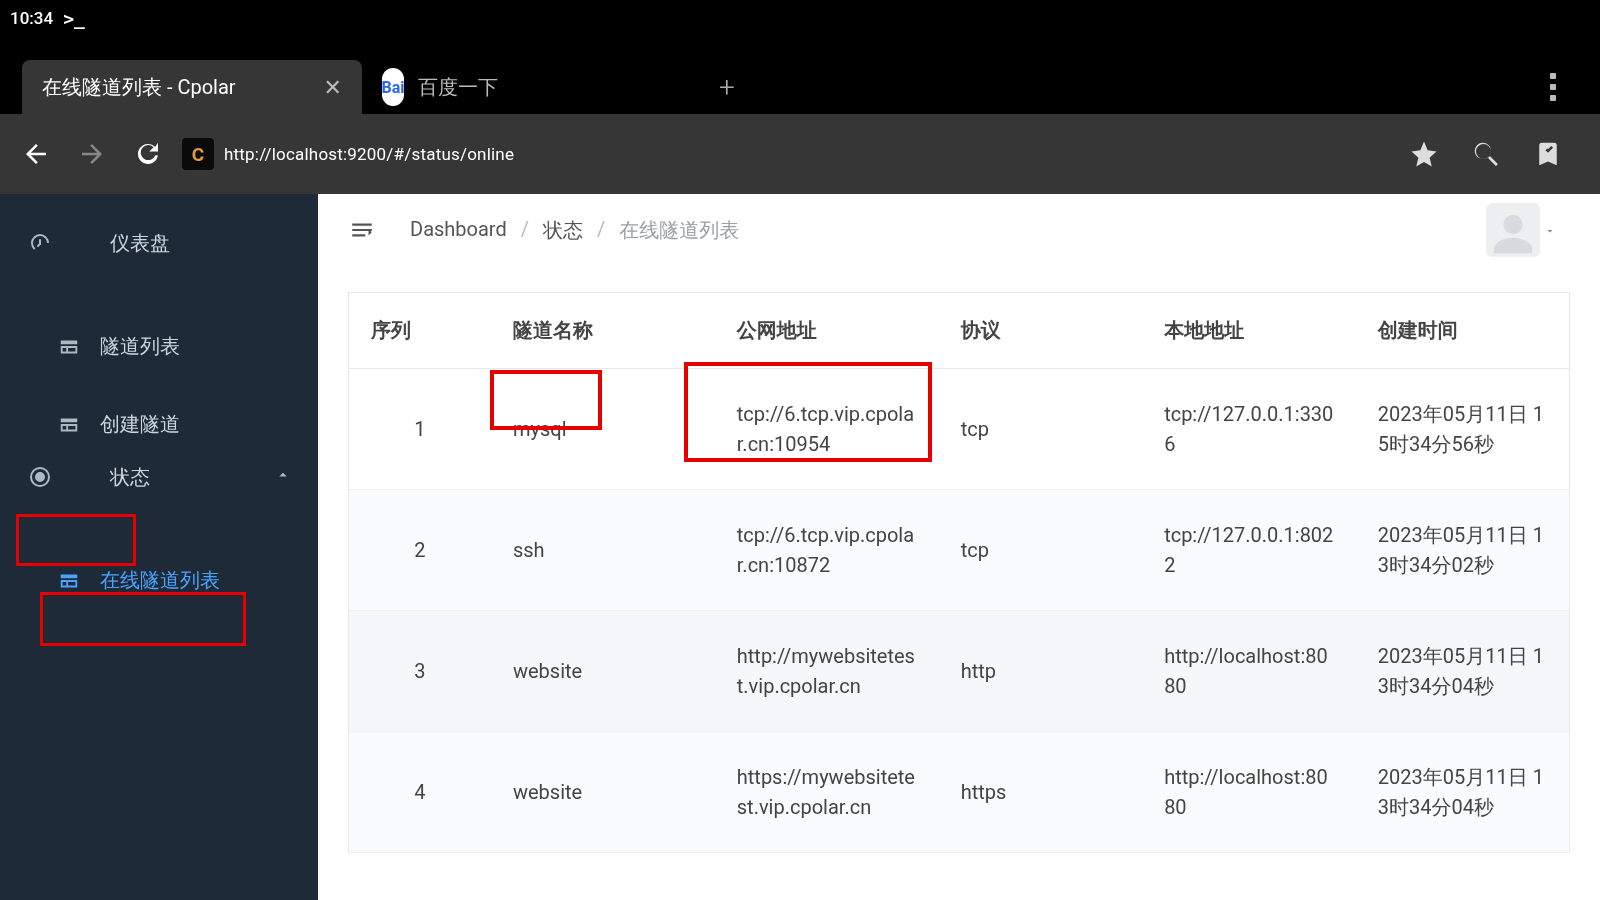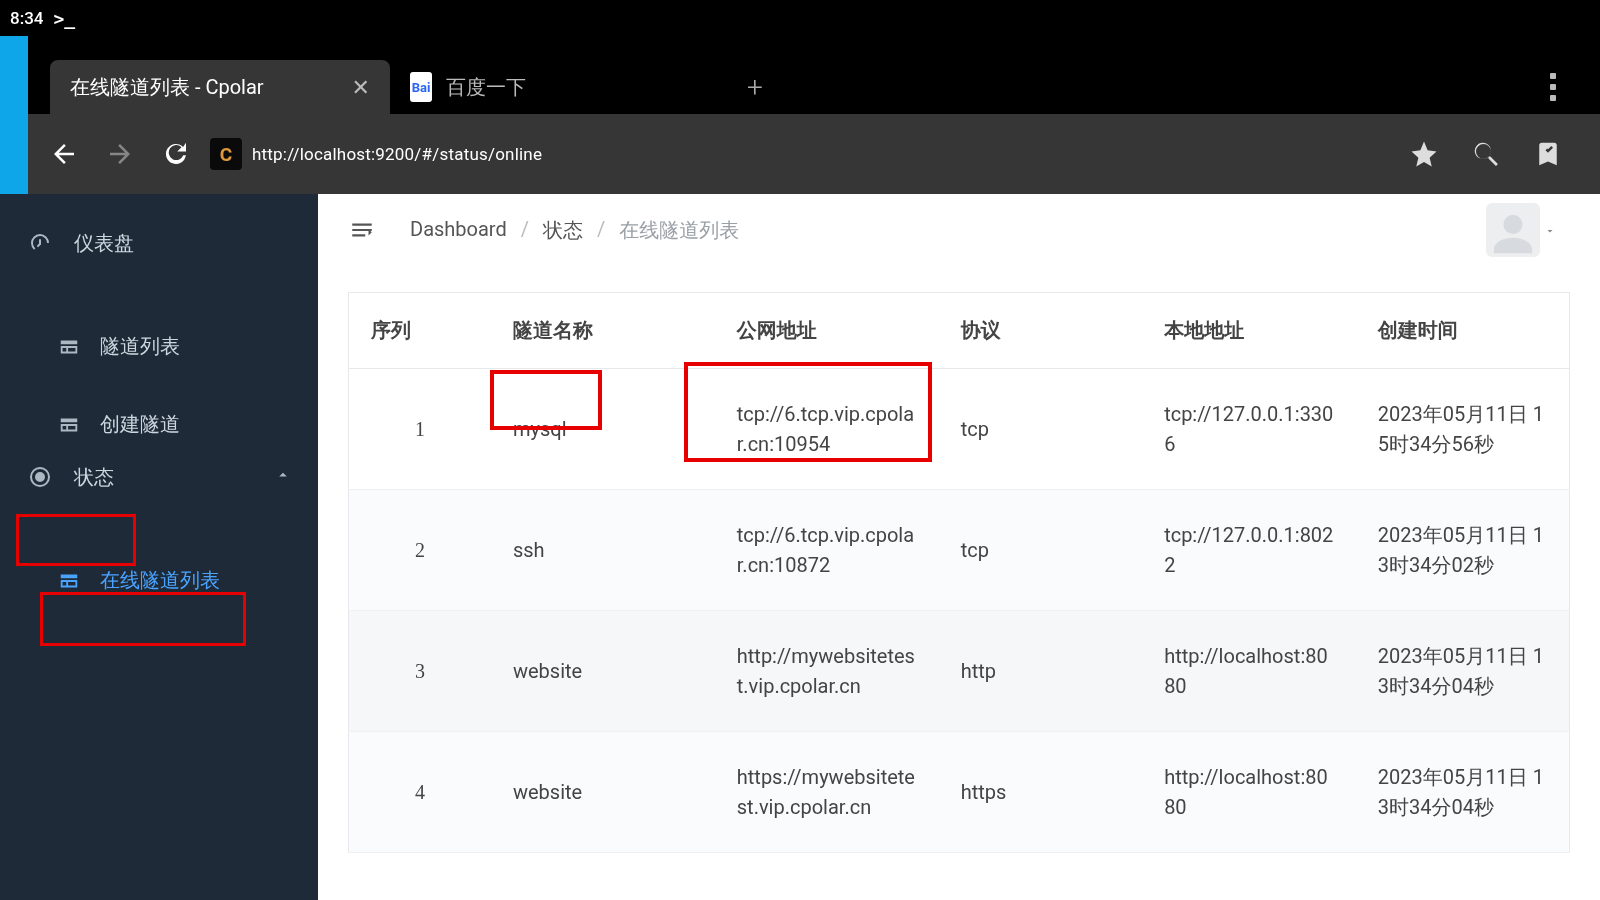--- a/index.html
+++ b/index.html
@@ -4,27 +4,27 @@
 <style>
   * { box-sizing: border-box; margin: 0; padding: 0; }
   html, body { width: 1600px; height: 900px; font-family: -apple-system, BlinkMacSystemFont, "Segoe UI", Roboto, "Helvetica Neue", Arial, sans-serif; background: #000; overflow: hidden; }
   
   
   .status-bar { height: 36px; background: #000; color: #fff; display: flex; align-items: center; padding: 0 10px; font-size: 17px; font-weight: 500; }
   .status-bar .time { margin-right: 10px; }
   .terminal-icon { font-family: monospace; font-weight: bold; font-size: 18px; }
   
   
-  .browser-chrome { background: #0ea5e9; padding-left: 28px; }
+  .browser-chrome { background: #0ea5e9; }
   .tab-bar-wrap { display: flex; align-items: stretch; height: 78px; background: #000; padding-top: 24px; }
   .tab-bar { display: flex; align-items: stretch; flex: 1; padding-left: 22px; }
   .tab { display: flex; align-items: center; padding: 0 20px; color: #ccc; border-radius: 8px 8px 0 0; position: relative; min-width: 340px; font-size: 20px; }
   .tab.active { background: #363636; color: #fff; }
   .tab.inactive { background: transparent; color: #bbb; }
-  .tab .favicon { width: 22px; height: 30px; margin-right: 14px; display: inline-flex; align-items: center; justify-content: center; border-radius: 3px; font-size: 13px; font-weight: bold; }
+  .tab .favicon { width: 22px; height: 38px; margin-right: 14px; display: inline-flex; align-items: center; justify-content: center; border-radius: 11px; font-size: 16px; font-weight: bold; }
   .fav-baidu { background: #fff; color: #2a65f6; }
   .tab .tab-close { margin-left: auto; color: #bbb; font-size: 22px; }
   .newtab { width: 50px; display: flex; align-items: center; justify-content: center; color: #aaa; font-size: 28px; font-weight: 300; }
   .menu-dots { width: 50px; display: flex; flex-direction: column; align-items: center; justify-content: center; gap: 5px; margin-right: 22px; }
   .menu-dots span { width: 6px; height: 6px; background: #bbb; border-radius: 1px; }
   
   .url-bar { height: 80px; background: #363636; display: flex; align-items: center; padding: 0 8px; }
   .nav-btn { width: 56px; height: 56px; display: flex; align-items: center; justify-content: center; color: #fff; }
   .nav-btn.disabled { opacity: 0.4; }
   .nav-btn svg { width: 30px; height: 30px; fill: currentColor; }
@@ -32,21 +32,21 @@
   .url-text { flex: 1; color: #fff; font-size: 17px; letter-spacing: 0.2px; }
   .url-actions { display: flex; align-items: center; gap: 10px; margin-right: 18px; }
   .url-actions .icon-btn { width: 52px; height: 52px; display: flex; align-items: center; justify-content: center; color: #ddd; }
   .url-actions .icon-btn svg { width: 30px; height: 30px; fill: currentColor; }
   
   
   .page { display: flex; height: 706px; background: #fff; }
   
   
   .sidebar { width: 318px; background: #1e2a38; color: #cdd6df; display: flex; flex-direction: column; padding-top: 10px; font-size: 20px; }
-  .side-item { display: flex; align-items: center; height: 78px; padding: 0 26px; position: relative; cursor: pointer; }
+  .side-item { display: flex; align-items: center; height: 78px; padding: 0 26px; position: relative; cursor: pointer; gap: 36px; }
   .side-item .s-icon { width: 28px; height: 28px; margin-right: 20px; display: inline-flex; align-items: center; justify-content: center; }
   .side-item .s-icon svg { width: 24px; height: 24px; fill: #aeb8c4; }
   .side-item .chevron { margin-left: auto; }
   .side-item .chevron svg { width: 18px; height: 18px; fill: #aeb8c4; }
   .side-sub { display: flex; align-items: flex-end; height: 78px; padding: 0 26px 0 56px; cursor: pointer; }
   .side-sub .s-icon { width: 26px; height: 26px; margin-right: 18px; display: inline-flex; align-items: center; justify-content: center; }
   .side-sub .s-icon svg { width: 22px; height: 22px; fill: #aeb8c4; }
   .side-sub.active { color: #4aa3ff; }
   .side-sub.active .s-icon svg { fill: #4aa3ff; }
   .red-box { border: 3px solid #e60000; }
@@ -65,35 +65,35 @@
   .avatar svg { width: 46px; height: 46px; fill: #d7dbe0; }
   .avatar-wrap .caret svg { width: 12px; height: 12px; fill: #888; }
   
   .content { padding: 26px 30px; position: relative; }
   .table { width: 100%; border: 1px solid #e6e8eb; border-collapse: collapse; font-size: 20px; color: #333; }
   .table th { text-align: left; padding: 24px 22px; font-weight: 600; color: #444; border-bottom: 1px solid #e6e8eb; font-size: 20px; }
   .table td { padding: 30px 22px; border-bottom: 1px solid #eef0f2; vertical-align: middle; color: #444; font-size: 20px; line-height: 1.5; word-break: break-all; }
   .table tbody tr:nth-child(odd) td { background: #fff; }
   .table tbody tr:nth-child(even) td { background: #fafbfc; }
   .table tbody tr:nth-child(3) td { background: #f6f7f9; }
-  .col-seq  { width: 140px; text-align: center; font-family: Liberation Serif, serif; }
+  .col-seq  { width: 140px; text-align: center; }
   .col-name { width: 220px; }
   .col-pub  { width: 220px; }
   .col-pro  { width: 200px; }
   .col-loc  { width: 210px; }
   .col-time { width: 210px; }
   
   
   .hl { position: absolute; border: 4px solid #e60000; pointer-events: none; }
 </style>
 </head>
 <body>
 
 <div class="status-bar">
-  <span class="time">8:34</span>
+  <span class="time">10:34</span>
   <span class="terminal-icon">&gt;_</span>
 </div>
 
 <div class="browser-chrome">
   <div class="tab-bar-wrap">
     <div class="tab-bar">
       <div class="tab active">
         <span>在线隧道列表 - Cpolar</span>
         <span class="tab-close">✕</span>
       </div>

